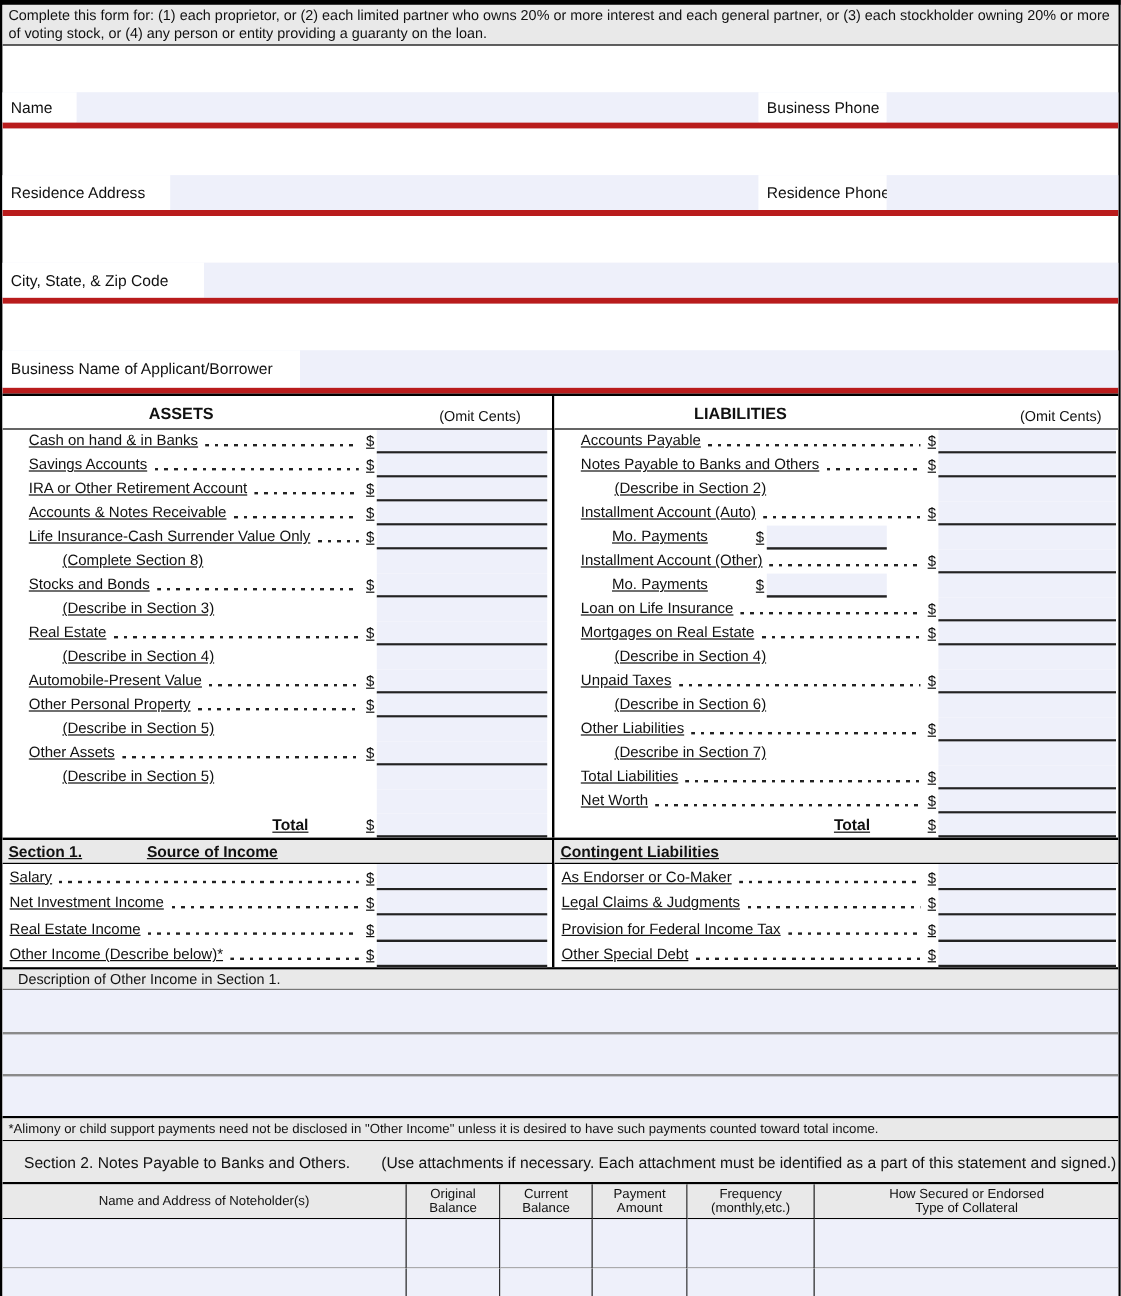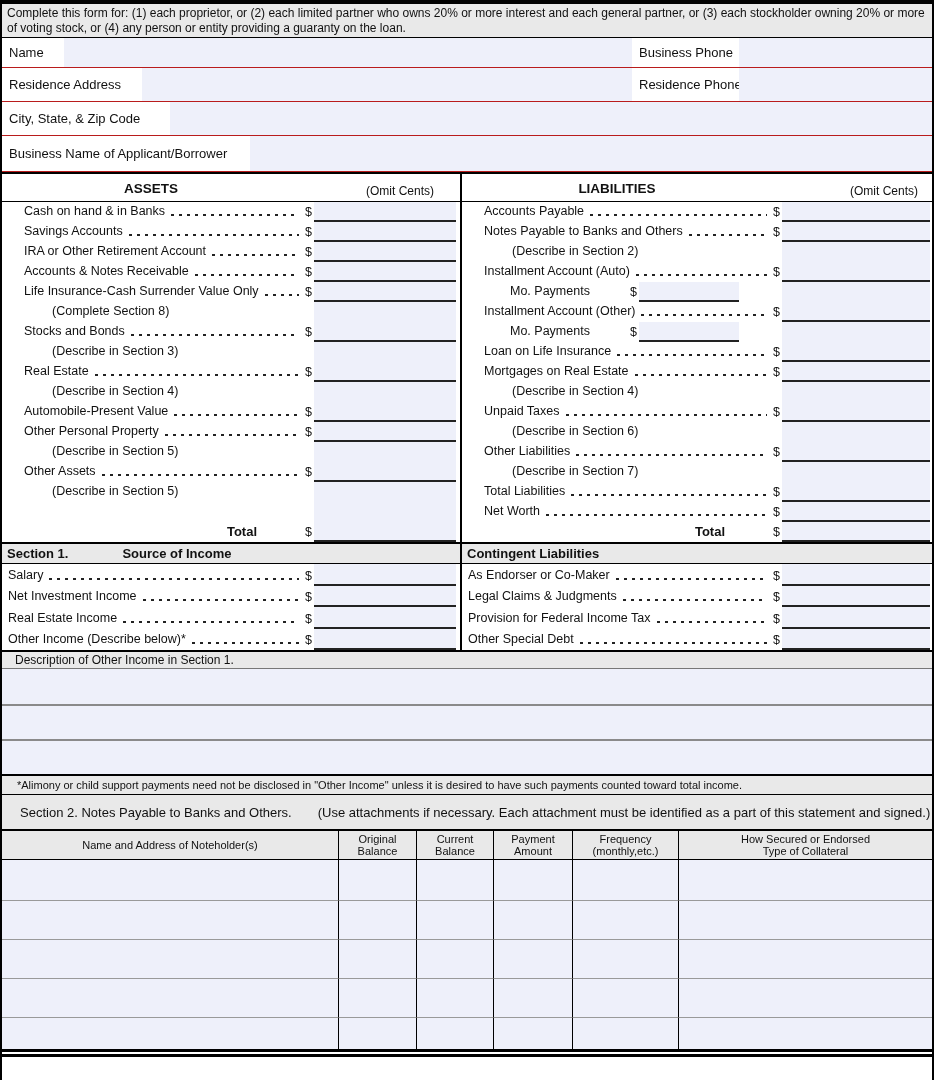--- a/index.html
+++ b/index.html
@@ -2,27 +2,27 @@
 <html><head>
 <meta charset="utf-8">
 <style>
   :root{ --in:#eef0fa; --bar:#e9e9e9; --ink:#111; }
   *{box-sizing:border-box; font-family:"Liberation Sans", sans-serif;}
   body{margin:0;background:#fff;color:var(--ink);}
   .form{width:934px;height:1080px;border-left:2px solid #000;border-right:2px solid #000;border-top:4px solid #000;background:#fff;overflow:hidden;}
   
   .instructions{height:34px;background:var(--bar);border-bottom:1px solid #000;font-size:12px;line-height:1.25;padding:2px 5px;}
   
-  .id-row{display:flex;align-items:stretch;background:var(--in);border-bottom:1px solid #b91c1c;}
+  .id-row{display:flex;align-items:stretch;background:var(--in);border-bottom:5px solid #b91c1c;margin-top:39px;}
   .id-label{background:#fff;display:flex;align-items:center;padding-left:7px;font-size:13px;white-space:nowrap;}
   .w-name{width:62px}.w-res{width:140px}.w-city{width:168px}.w-biz{width:248px}.w-phone{width:107px}
   .id-input{flex:1;background:var(--in);}
   .id-input.phone{flex:0 0 193px;}
   
-  .al-wrap,.sec1-wrap{display:flex;border-top:2px solid #000;}
+  .al-wrap,.sec1-wrap{display:flex;border-top:2px solid #000;text-decoration:underline;}
   .col{display:flex;flex-direction:column;}
   .col.left{flex:0 0 458px;}
   .col.right{flex:1;}
   .vdiv{width:2px;background:#000;}
   .col-header{position:relative;height:28px;border-bottom:1px solid #000;background:#fff;}
   .col-title{position:absolute;left:0;right:160px;bottom:5px;text-align:center;font-weight:bold;font-size:13.5px;}
   .omit{position:absolute;right:26px;bottom:3px;font-size:12px;}
   .col.right .omit{right:14px;}
   .rows.al{height:340px;display:flex;flex-direction:column;padding-left:16px;}
   .rows.s1{height:86px;display:flex;flex-direction:column;}
@@ -45,21 +45,21 @@
   
   .sec-bar{display:flex;align-items:center;height:20px;background:var(--bar);border-bottom:1px solid #000;font-weight:bold;font-size:13px;padding-left:5px;gap:20px;}
   .sec-bar .t2{margin-left:34px;}
   .sec1-wrap{border-bottom:2px solid #000;}
   
   .desc-head{height:17px;background:var(--bar);border-bottom:1px solid #777;display:flex;align-items:center;padding-left:13px;font-size:12px;}
   .desc-lines{border-bottom:2px solid #000;}
   .dline{height:35px;background:var(--in);}
   .dline + .dline{border-top:2px solid #8a8a8a;}
   
-  .footnote{height:19px;background:var(--bar);display:flex;align-items:center;padding-left:15px;font-size:11px;border-bottom:1px solid #000;}
+  .footnote{height:19px;background:var(--bar);display:flex;align-items:center;padding-left:5px;font-size:11px;border-bottom:1px solid #000;}
   .sec2-bar{height:36px;background:var(--bar);display:flex;align-items:center;padding-left:18px;border-bottom:2px solid #000;}
   .s2title{font-size:13px;}
   .s2note{font-size:13px;margin-left:26px;}
   
   #s2-table{display:grid;grid-template-columns:337px 78px 77px 79px 106px 1fr;grid-template-rows:29px 41px 39px 39px 39px 31px;}
   .th{background:var(--bar);border-right:1px solid #000;border-bottom:1px solid #000;font-size:11px;line-height:1.1;text-align:center;display:flex;flex-direction:column;justify-content:center;}
   .td{background:var(--in);border-right:1px solid #000;border-bottom:1px solid #999;}
   .th:nth-child(6n),.td:nth-child(6n){border-right:none;}
   .td.lastrow{border-bottom:none;}
   .dbl{border-top:3px solid #000;border-bottom:3px solid #000;height:8px;background:#fff;}

